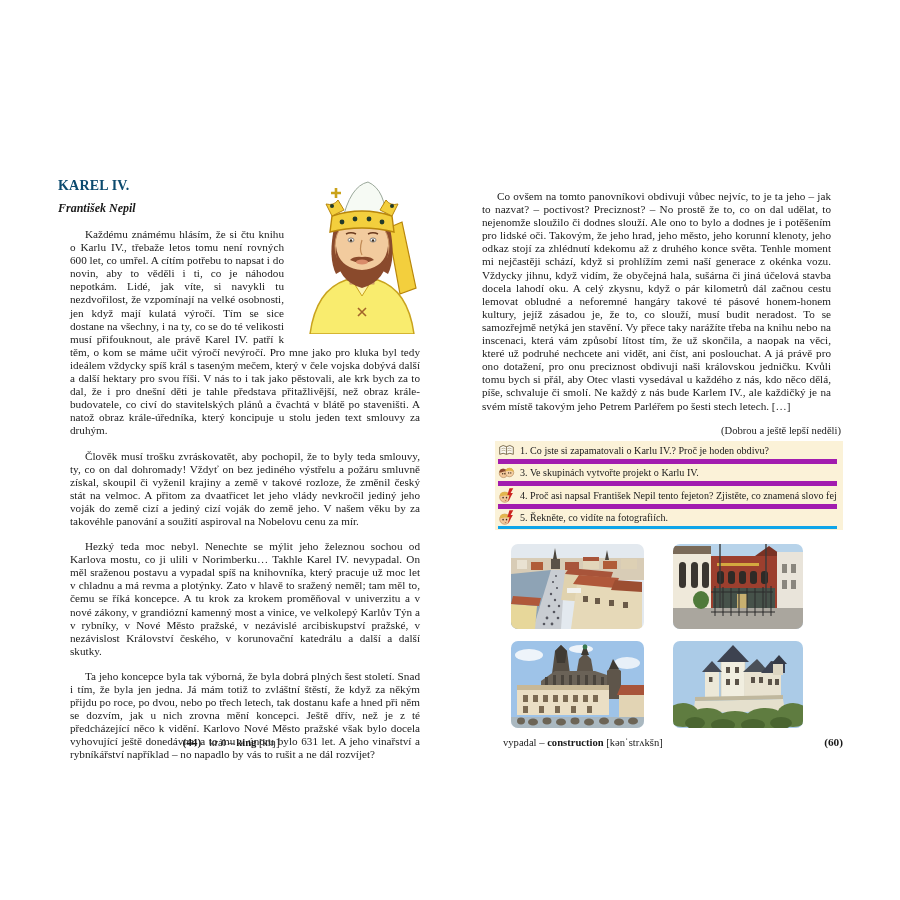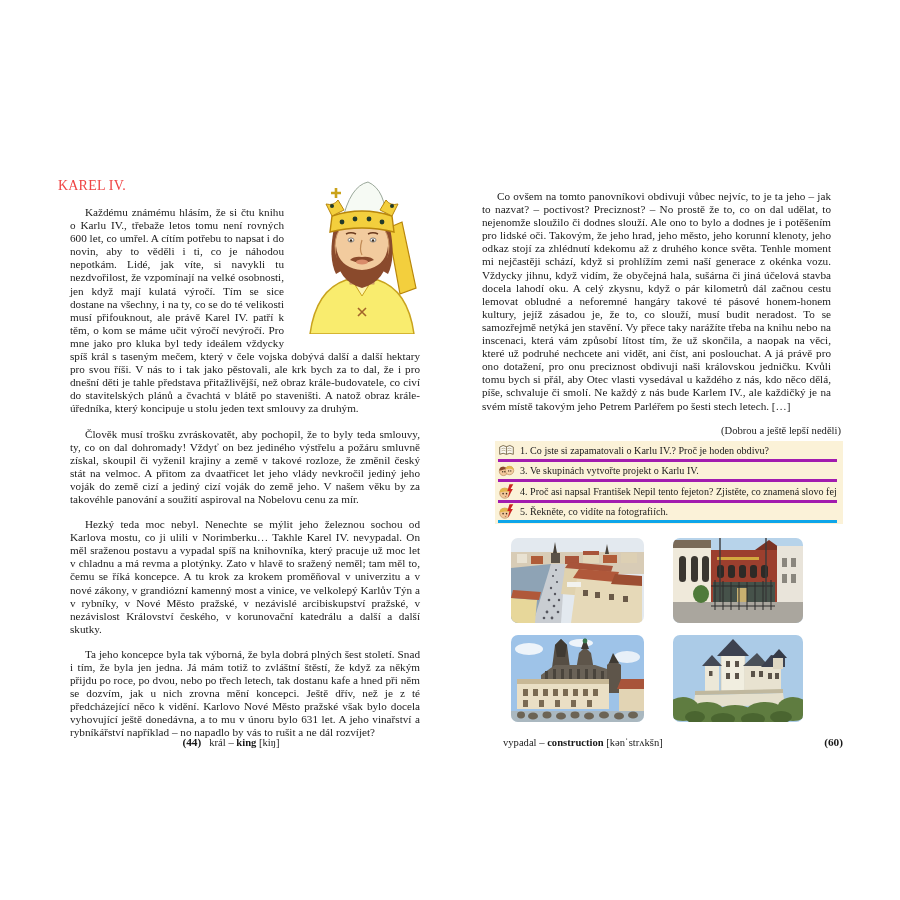--- a/index.html
+++ b/index.html
@@ -1,27 +1,27 @@
 <!DOCTYPE html>
 <html lang="cs"><head>
 <meta charset="utf-8">
 <style>
   html,body{margin:0;padding:0;}
   body{width:900px;height:900px;background:#ffffff;position:relative;
        font-family:"Liberation Serif", serif; color:#1a1a1a; overflow:hidden;}
   .page{position:absolute;top:178px;}
   .page-left{left:58px;width:374px;}
   .page-right{left:470px;width:373px;}
-  .title{font-size:14px;font-weight:normal;color:#ef4444;margin:0 0 7px 0;letter-spacing:.2px;}
+  .title{font-size:14px;font-weight:bold;color:#0c4a6e;margin:0 0 7px 0;letter-spacing:.2px;}
   .author{font-size:12px;font-weight:bold;font-style:italic;margin:0 0 9px 0;}
   .king-fig{float:right;width:140px;height:158px;margin:-2px 0 4px 8px;}
   p.body{font-size:11.2px;line-height:13.1px;text-align:justify;text-indent:15px;margin:12px;}
   .signoff{font-size:10.6px;text-align:right;margin:2px 2px 5px 0;}
   .qbox{margin-left:25px;width:348px;background:#fbf2d8;padding:1px 6px 1px 3px;box-sizing:border-box;}
-  .qrow{display:flex;align-items:center;height:17.4px;border-bottom:3px solid #a21caf;}
+  .qrow{display:flex;align-items:center;height:17.4px;border-bottom:5px solid #a21caf;}
   .qrow:last-child{border-bottom:3px solid #0ea5e9;}
   .qicon{width:17px;height:17px;flex:0 0 17px;margin:0 5px 0 0;}
   .qtext{font-size:10.1px;line-height:11px;white-space:nowrap;overflow:hidden;}
   .photos{margin:14px auto 0;width:294px;display:grid;grid-template-columns:133px 130px;
           grid-template-rows:85px 87px;column-gap:29px;row-gap:12px;justify-content:center;}
   .photo{border-radius:7px;overflow:hidden;display:block;}
   .footer{position:absolute;top:717px;display:flex;justify-content:center;
           font-size:11.3px;align-items:baseline;gap:8px;}
   .footer-left{left:58px;width:374px;}
   .footer-right{left:470px;width:373px;}
@@ -73,20 +73,21 @@
 
       <circle cx="50" cy="46" r="2.4" fill="#233a2a"></circle>
       <circle cx="63" cy="43" r="2.4" fill="#233a2a"></circle>
       <circle cx="77" cy="43" r="2.4" fill="#233a2a"></circle>
       <circle cx="90" cy="46" r="2.4" fill="#233a2a"></circle>
       <circle cx="40" cy="30" r="2" fill="#233a2a"></circle>
       <circle cx="100" cy="30" r="2" fill="#233a2a"></circle>
     </svg>
   </div>
   <h1 class="title">KAREL IV.</h1>
+  <div class="author">František Nepil</div>
   <p class="body">Každému známému hlásím, že si čtu knihu o Karlu IV., třebaže letos tomu není rovných 600 let, co umřel. A cítím potřebu to napsat i do novin, aby to věděli i ti, co je náhodou nepotkám. Lidé, jak víte, si navykli tu nezdvořilost, že vzpomínají na velké osobnosti, jen když mají kulatá výročí. Tím se sice dostane na všechny, i na ty, co se do té velikosti musí přifouknout, ale právě Karel IV. patří k těm, o kom se máme učit výročí nevýročí. Pro mne jako pro kluka byl tedy ideálem vždycky spíš král s taseným mečem, který v čele vojska dobývá další a další hektary pro svou říši. V nás to i tak jako pěstovali, ale krk bych za to dal, že i pro dnešní děti je tahle představa přitažlivější, než obraz krále-budovatele, co civí do stavitelských plánů a čvachtá v blátě po staveništi. A natož obraz krále-úředníka, který koncipuje u stolu jeden text smlouvy za druhým.</p>
   <p class="body">Člověk musí trošku zvráskovatět, aby pochopil, že to byly teda smlouvy, ty, co on dal dohromady! Vždyť on bez jediného výstřelu a požáru smluvně získal, skoupil či vyženil krajiny a země v takové rozloze, že změnil český stát na velmoc. A přitom za dvaatřicet let jeho vlády nevkročil jediný jeho voják do země cizí a jediný cizí voják do země jeho. V našem věku by za takovéhle panování a soužití aspiroval na Nobelovu cenu za mír.</p>
   <p class="body">Hezký teda moc nebyl. Nenechte se mýlit jeho železnou sochou od Karlova mostu, co ji ulili v Norimberku… Takhle Karel IV. nevypadal. On měl sraženou postavu a vypadal spíš na knihovníka, který pracuje už moc let v chladnu a má revma a plotýnky. Zato v hlavě to sražený neměl; tam měl to, čemu se říká koncepce. A tu krok za krokem proměňoval v univerzitu a v nové zákony, v grandiózní kamenný most a vinice, ve velkolepý Karlův Týn a v rybníky, v Nové Město pražské, v nezávislé arcibiskupství pražské, v nezávislost Království českého, v korunovační katedrálu a další a další skutky.</p>
   <p class="body">Ta jeho koncepce byla tak výborná, že byla dobrá plných šest století. Snad i tím, že byla jen jedna. Já mám totiž to zvláštní štěstí, že když za někým přijdu po roce, po dvou, nebo po třech letech, tak dostanu kafe a hned při něm se dozvím, jak u nich zrovna mění koncepci. Ještě dřív, než je z té předcházející něco k vidění. Karlovo Nové Město pražské však bylo docela vyhovující ještě donedávna, a to mu v únoru bylo 631 let. A jeho vinařství a rybníkářství například – no napadlo by vás to rušit a ne dál rozvíjet?</p>
 </div>
 
 <div class="footer footer-left">
   <span class="pgnum">(44)</span>
   <span class="vocab vocab-l"><span>král – </span><b>king</b><span> [kiŋ]</span></span>
 </div>

